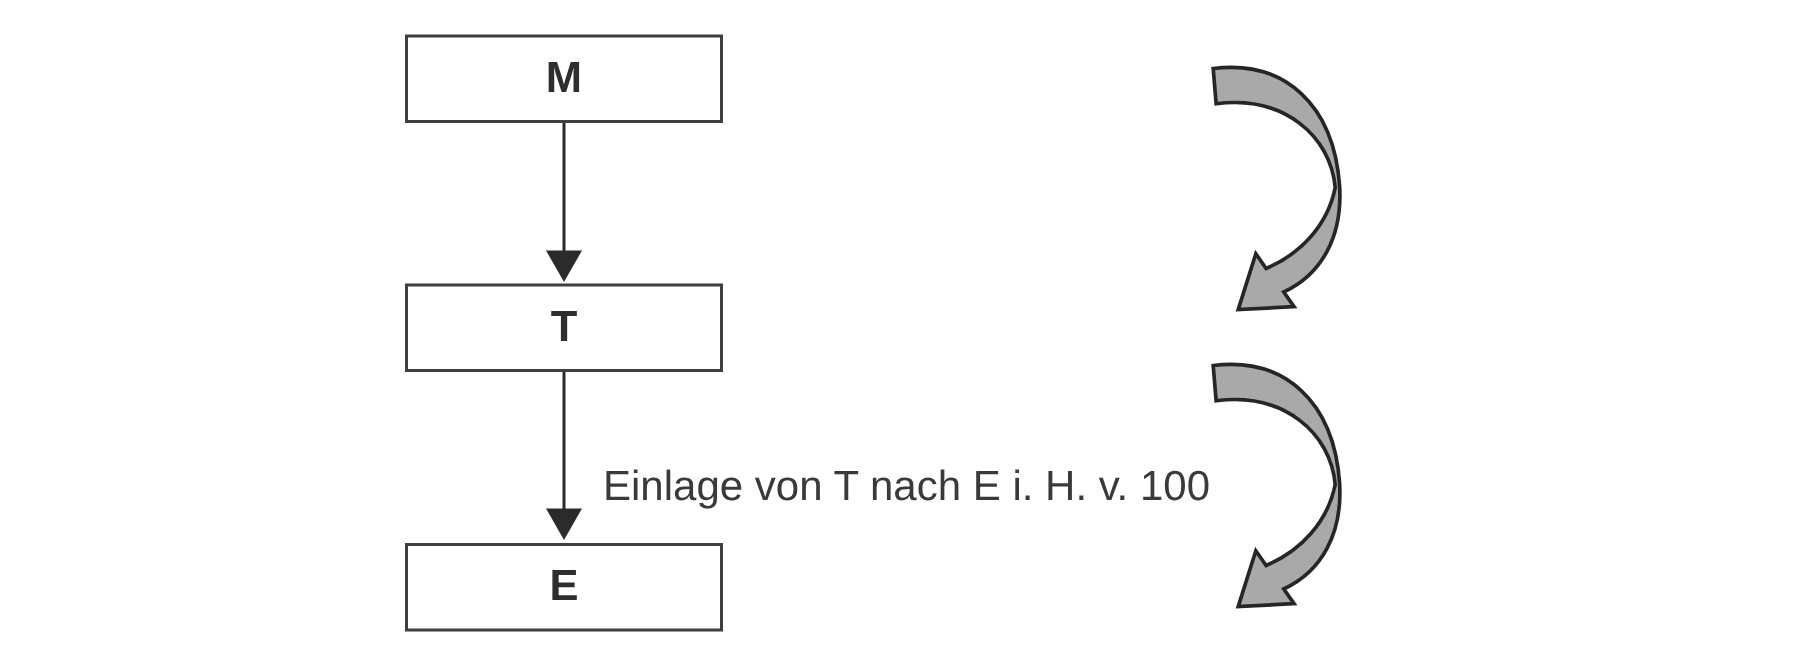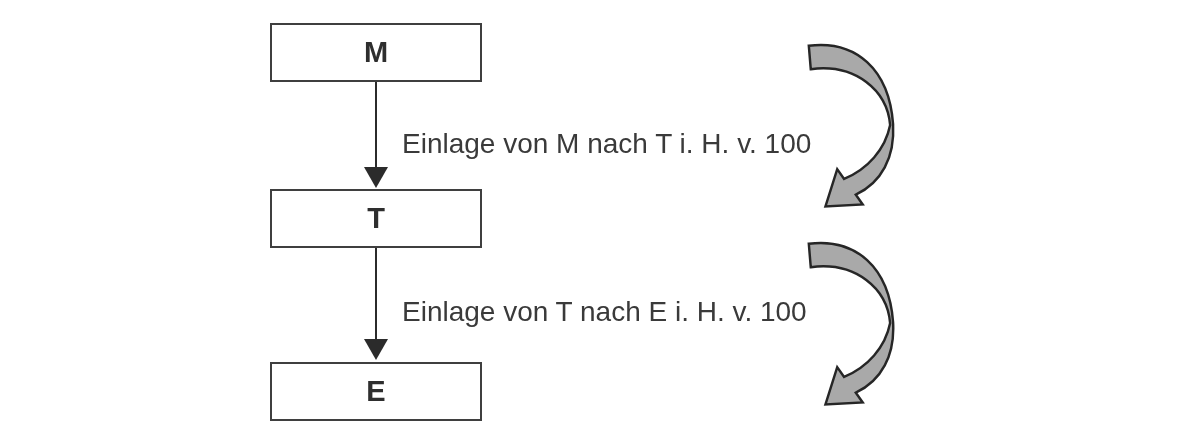--- a/index.html
+++ b/index.html
@@ -61,21 +61,21 @@
 
   .edge-label {
     position: absolute;
     left: 402px;
     font-size: 28px;
     color: #3a3a3a;
     white-space: nowrap;
     line-height: 1.15;
   }
   #edge-label-1 { top: 128px; }
-  #edge-label-2 { top: 296px; text-align: center; }
+  #edge-label-2 { top: 308px; text-align: center; }
 
   .curved-arrow {
     position: absolute;
     left: 799px;
     width: 98px;
     height: 180px;
   }
   #curved-arrow-1 { top: 38px; }
   #curved-arrow-2 { top: 236px; }
   .curved-arrow path {
@@ -88,21 +88,20 @@
 <body>
 
 <div class="canvas">
 
   <div class="node" id="node-m">
     <span class="node-label">M</span>
   </div>
 
   <div class="conn-line" id="conn-line-1"></div>
   <div class="conn-head" id="conn-head-1"></div>
-  <div class="edge-label" id="edge-label-1">Einlage von M nach T i. H. v. 100</div>
 
   <div class="node" id="node-t">
     <span class="node-label">T</span>
   </div>
 
   <div class="conn-line" id="conn-line-2"></div>
   <div class="conn-head" id="conn-head-2"></div>
   <div class="edge-label" id="edge-label-2">Einlage von T nach E i. H. v. 100</div>
 
   <div class="node" id="node-e">

